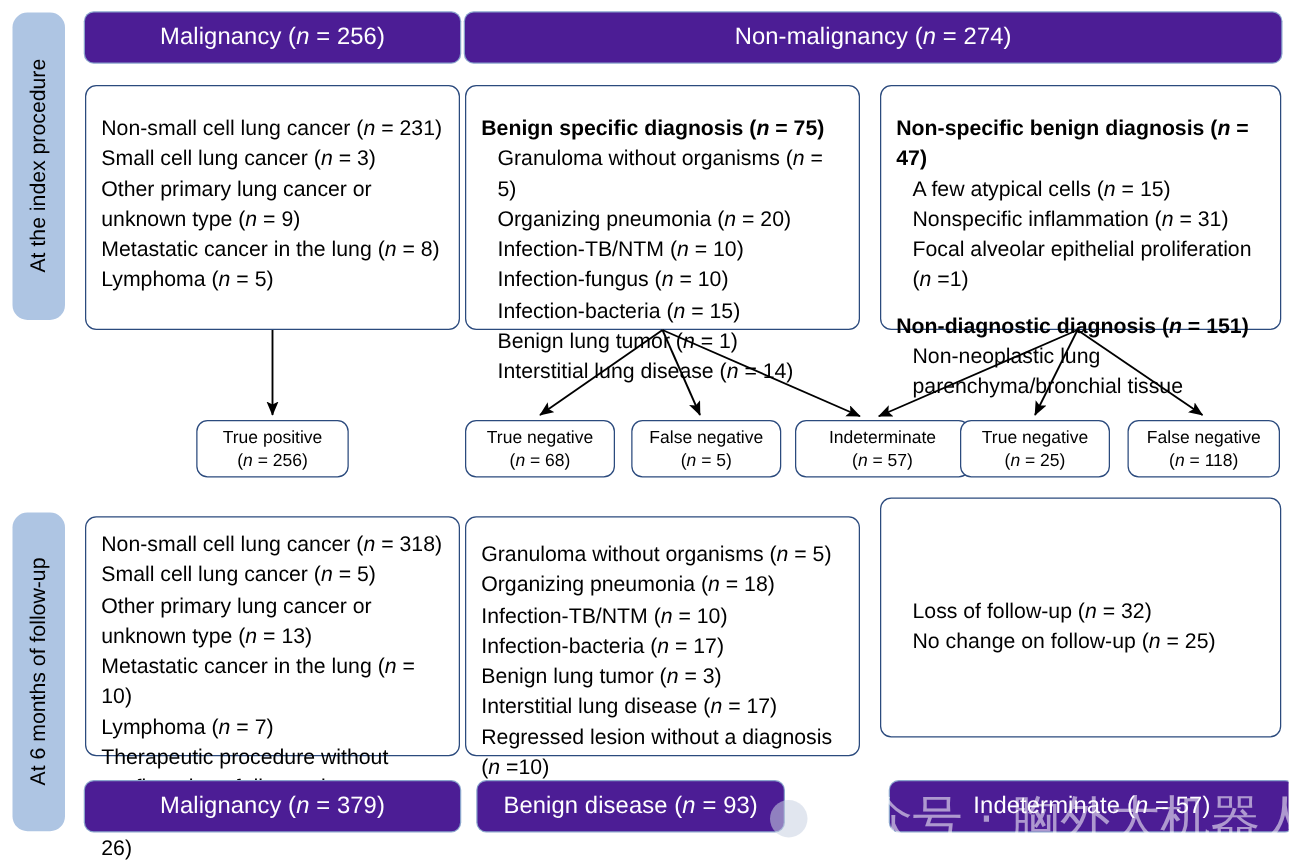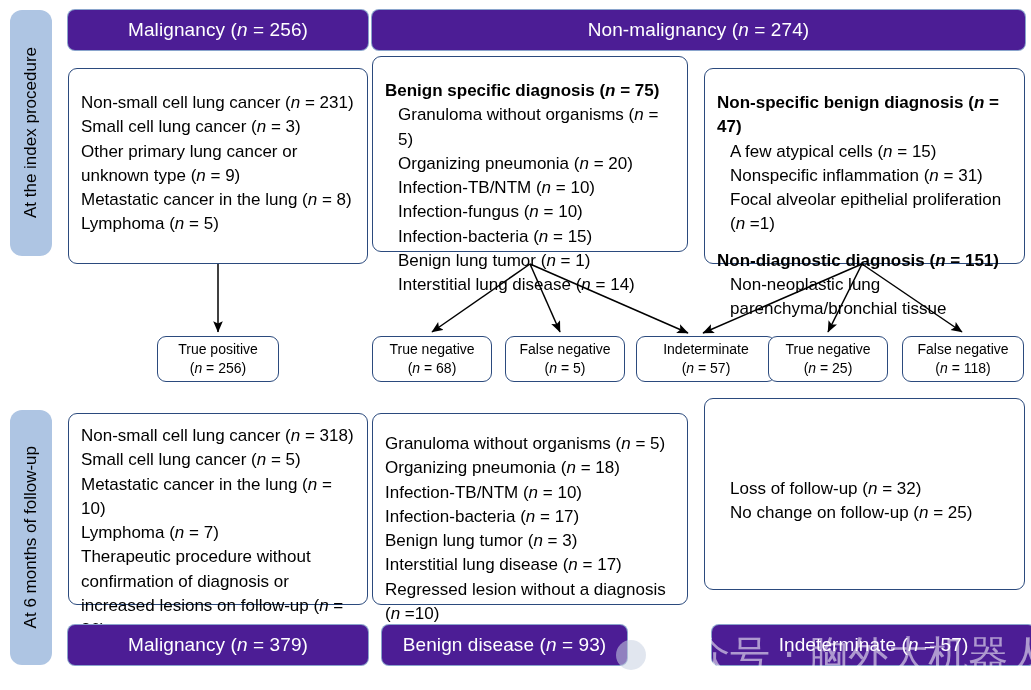--- a/index.html
+++ b/index.html
@@ -121,21 +121,21 @@
   <div class="box" style="left:68px; top:68px; width:300px; height:196px;">
     <div class="box-inner midpad">
       <div>Non-small cell lung cancer (<em>n</em> = 231)</div>
       <div>Small cell lung cancer (<em>n</em> = 3)</div>
       <div>Other primary lung cancer or unknown type (<em>n</em> = 9)</div>
       <div>Metastatic cancer in the lung (<em>n</em> = 8)</div>
       <div>Lymphoma (<em>n</em> = 5)</div>
     </div>
   </div>
 
-  <div class="box" style="left:372px; top:56px; width:316px; height:196px;">
+  <div class="box" style="left:372px; top:68px; width:316px; height:196px;">
     <div class="box-inner midpad">
       <div class="hdr">Benign specific diagnosis (<em>n</em> = 75)</div>
       <div class="ind">Granuloma without organisms (<em>n</em> = 5)</div>
       <div class="ind">Organizing pneumonia (<em>n</em> = 20)</div>
       <div class="ind">Infection-TB/NTM (<em>n</em> = 10)</div>
       <div class="ind">Infection-fungus (<em>n</em> = 10)</div>
       <div class="ind">Infection-bacteria (<em>n</em> = 15)</div>
       <div class="ind">Benign lung tumor (<em>n</em> = 1)</div>
       <div class="ind">Interstitial lung disease (<em>n</em> = 14)</div>
     </div>
@@ -210,20 +210,21 @@
     <div class="box-inner center">
       <div>False negative</div>
       <div>(<em>n</em> = 118)</div>
     </div>
   </div>
 
   <div class="box" style="left:68px; top:413px; width:300px; height:192px;">
     <div class="box-inner">
       <div>Non-small cell lung cancer (<em>n</em> = 318)</div>
       <div>Small cell lung cancer (<em>n</em> = 5)</div>
+      <div>Other primary lung cancer or unknown type (<em>n</em> = 13)</div>
       <div>Metastatic cancer in the lung (<em>n</em> = 10)</div>
       <div>Lymphoma (<em>n</em> = 7)</div>
       <div>Therapeutic procedure without confirmation of diagnosis or increased lesions on follow-up (<em>n</em> = 26)</div>
     </div>
   </div>
 
   <div class="box" style="left:372px; top:413px; width:316px; height:192px;">
     <div class="box-inner lowpad">
       <div>Granuloma without organisms (<em>n</em> = 5)</div>
       <div>Organizing pneumonia (<em>n</em> = 18)</div>

